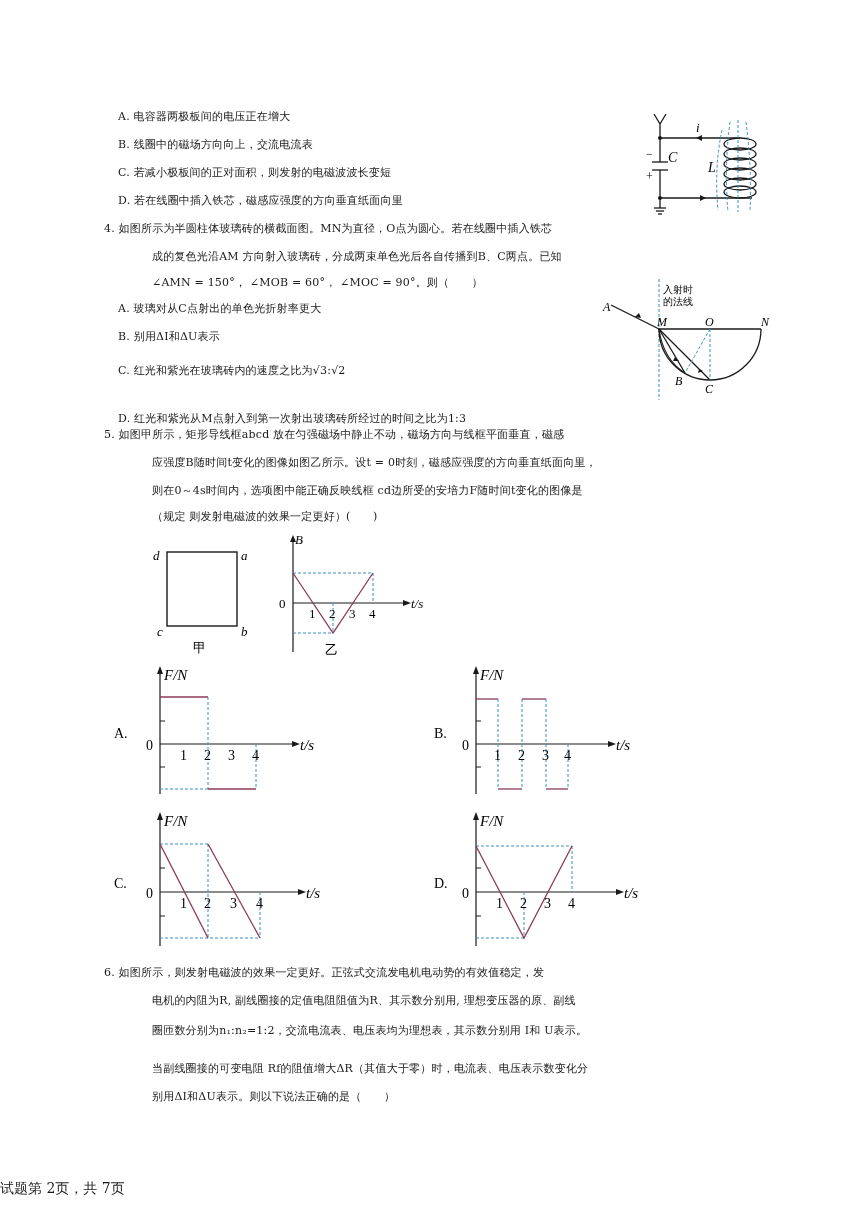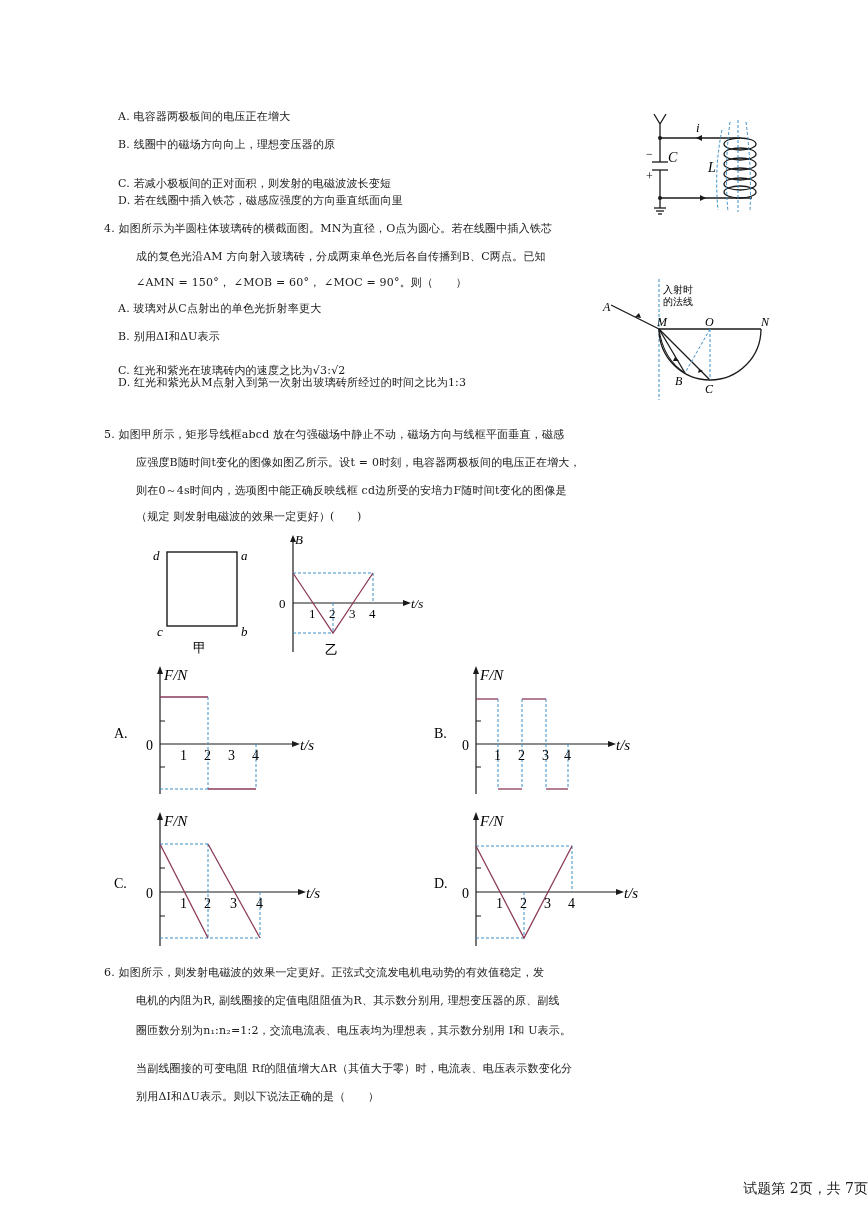--- a/index.html
+++ b/index.html
@@ -1,31 +1,31 @@
 <!DOCTYPE html>
 <html><head>
   <meta charset="utf-8">
   <style>
     html, body { margin: 0; padding: 0; background: #ffffff; }
     body { width: 868px; height: 1228px; position: relative; overflow: hidden;
       font-family: "DejaVu Serif", "Liberation Serif", serif; color: #1a1a1a; }
     .line { position: absolute; font-size: 11px; line-height: 22px; white-space: nowrap; letter-spacing: 0.2px; }
     .opt { left: 118px; }
     .q { left: 104px; }
-    .cont { left: 136px; }
+    .cont { left: 152px; }
     svg { position: absolute; }
     svg text { font-family: "Liberation Serif", "DejaVu Serif", serif; }
-    .footer { position: absolute; left: 0; width: 868px; top: 1180px; text-align: right; font-size: 14px; }
+    .footer { position: absolute; left: 0; width: 868px; top: 1180px; text-align: left; font-size: 14px; }
   </style>
 </head>
 <body>
 
 <div class="line opt" style="top:106px"><span>A.</span> <span>电容器两极板间的电压正在增大</span></div>
-<div class="line opt" style="top:134px"><span>B.</span> <span>线圈中的磁场方向向上，理想变压器的原</span></div>
-<div class="line opt" style="top:173px"><span>C.</span> <span>若减小极板间的正对面积，则发射的电磁波波长变短</span></div>
+<div class="line opt" style="top:134px"><span>B.</span> <span>线圈中的磁场方向向上，交流电流表</span></div>
+<div class="line opt" style="top:162px"><span>C.</span> <span>若减小极板间的正对面积，则发射的电磁波波长变短</span></div>
 <div class="line opt" style="top:190px"><span>D.</span> <span>若在线圈中插入铁芯，磁感应强度的方向垂直纸面向里</span></div>
 
 <svg style="left:640px; top:110px" width="140" height="110" viewBox="0 0 140 110">
   <g stroke="#1a1a1a" stroke-width="1.3" fill="none">
     <path d="M14 4 L20 14 L26 4 M20 14 L20 28"></path>
     <line x1="20" y1="28" x2="20" y2="52"></line>
     <line x1="12" y1="52" x2="28" y2="52"></line>
     <line x1="12" y1="60" x2="28" y2="60"></line>
     <line x1="20" y1="60" x2="20" y2="88"></line>
     <line x1="20" y1="88" x2="20" y2="98"></line>
@@ -57,21 +57,21 @@
   <text x="6" y="48" font-size="12">−</text>
   <text x="6" y="70" font-size="12">+</text>
 </svg>
 
 <div class="line q" style="top:218px"><span>4.</span> <span>如图所示为半圆柱体玻璃砖的横截面图。MN为直径，O点为圆心。若在线圈中插入铁芯</span></div>
 <div class="line cont" style="top:246px">成的复色光沿AM 方向射入玻璃砖，分成两束单色光后各自传播到B、C两点。已知</div>
 <div class="line cont" style="top:272px">∠AMN = 150°， ∠MOB = 60°， ∠MOC = 90°。则（　　）</div>
 <div class="line opt" style="top:298px"><span>A.</span> <span>玻璃对从C点射出的单色光折射率更大</span></div>
 <div class="line opt" style="top:326px"><span>B.</span> <span>别用ΔI和ΔU表示</span></div>
 <div class="line opt" style="top:360px"><span>C.</span> <span>红光和紫光在玻璃砖内的速度之比为√3:√2</span></div>
-<div class="line opt" style="top:372px"><span>D.</span> <span>红光和紫光从M点射入到第一次射出玻璃砖所经过的时间之比为1:3</span></div>
+<div class="line opt" style="top:408px"><span>D.</span> <span>红光和紫光从M点射入到第一次射出玻璃砖所经过的时间之比为1:3</span></div>
 
 <svg style="left:595px; top:275px" width="190" height="125" viewBox="0 0 190 125">
   <line x1="64" y1="4" x2="64" y2="125" stroke="#3b8fc4" stroke-width="1" stroke-dasharray="3,2"></line>
   <line x1="64" y1="54" x2="166" y2="54" stroke="#1a1a1a" stroke-width="1.3"></line>
   <path d="M64 54 A51 51 0 0 0 166 54" fill="none" stroke="#1a1a1a" stroke-width="1.3"></path>
   <line x1="16" y1="30" x2="64" y2="54" stroke="#1a1a1a" stroke-width="1.3"></line>
   <path d="M46 43 L40 42 L44 38 Z" fill="#1a1a1a" transform="rotate(0)"></path>
   <line x1="64" y1="54" x2="90" y2="98" stroke="#1a1a1a" stroke-width="1.3"></line>
   <line x1="64" y1="54" x2="115" y2="105" stroke="#1a1a1a" stroke-width="1.3"></line>
   <path d="M64 54 Q68 84 90 98" fill="none" stroke="#1a1a1a" stroke-width="1.1"></path>
@@ -83,21 +83,21 @@
   <text x="68" y="30" font-size="10" font-family="DejaVu Sans, sans-serif">的法线</text>
   <text x="8" y="36" font-size="12" font-style="italic">A</text>
   <text x="62" y="51" font-size="12" font-style="italic">M</text>
   <text x="110" y="51" font-size="12" font-style="italic">O</text>
   <text x="166" y="51" font-size="12" font-style="italic">N</text>
   <text x="80" y="110" font-size="12" font-style="italic">B</text>
   <text x="110" y="118" font-size="12" font-style="italic">C</text>
 </svg>
 
 <div class="line q" style="top:424px"><span>5.</span> <span>如图甲所示，矩形导线框abcd 放在匀强磁场中静止不动，磁场方向与线框平面垂直，磁感</span></div>
-<div class="line cont" style="top:452px">应强度B随时间t变化的图像如图乙所示。设t = 0时刻，电容器两极板间的电压正在增大，</div>
+<div class="line cont" style="top:452px">应强度B随时间t变化的图像如图乙所示。设t = 0时刻，磁感应强度的方向垂直纸面向里，</div>
 <div class="line cont" style="top:480px">则在0～4s时间内，选项图中能正确反映线框 cd边所受的安培力F随时间t变化的图像是</div>
 <div class="line cont" style="top:506px">（规定 则发射电磁波的效果一定更好）(　　)</div>
 
 <svg style="left:145px; top:540px" width="110" height="118" viewBox="0 0 110 118">
   <rect x="22" y="12" width="70" height="74" fill="none" stroke="#1a1a1a" stroke-width="1.4"></rect>
   <text x="8" y="20" font-size="13" font-style="italic">d</text>
   <text x="96" y="20" font-size="13" font-style="italic">a</text>
   <text x="12" y="96" font-size="13" font-style="italic">c</text>
   <text x="96" y="96" font-size="13" font-style="italic">b</text>
   <text x="48" y="112" font-size="13" font-family="DejaVu Sans, sans-serif">甲</text>

